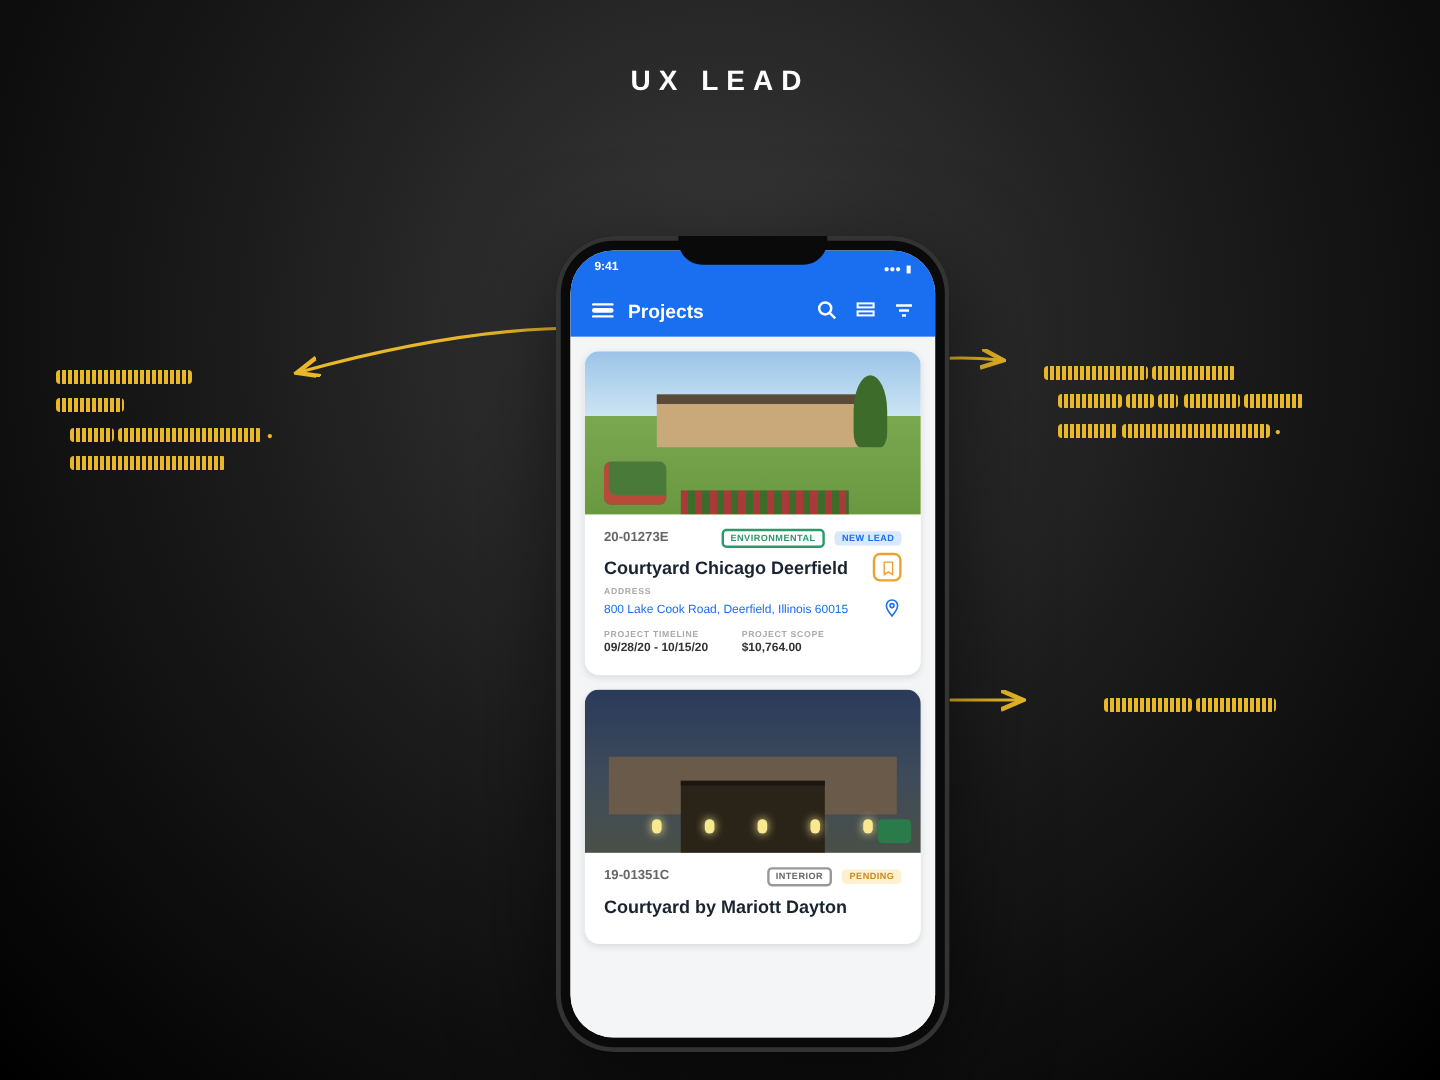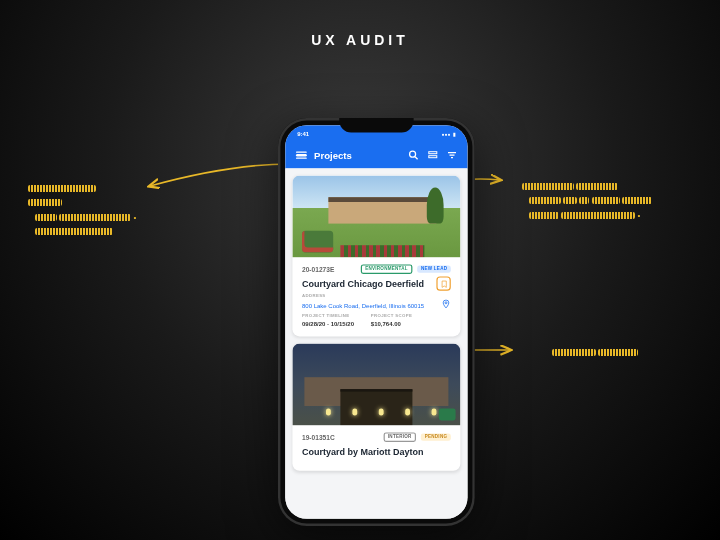--- a/index.html
+++ b/index.html
@@ -165,21 +165,21 @@
   .squig { display:inline-block; background: repeating-linear-gradient(90deg, #e8b828 0 2px, transparent 2px 3px); height:7px; border-radius:2px;}
   .anno-left { left:28px; top:182px; width:150px; text-align:left;}
   .anno-tr { right:28px; top:180px; width:170px; text-align:left;}
   .anno-r { right:58px; top:346px; width:110px;}
 
   svg.arrow { position:absolute; overflow:visible; pointer-events:none;}
 </style>
 </head>
 <body>
 
-<div class="slide-title">UX AUDIT</div>
+<div class="slide-title">UX LEAD</div>
 
 <div class="anno anno-left">
   <span class="squig" style="width:68px"></span><br>
   <span class="squig" style="width:34px"></span><br>
   &nbsp;&nbsp;&nbsp;<span class="squig" style="width:22px"></span> <span class="squig" style="width:72px"></span> <span style="color:#e8b828">•</span><br>
   &nbsp;&nbsp;&nbsp;<span class="squig" style="width:78px"></span>
 </div>
 <div class="anno anno-tr">
   <span class="squig" style="width:52px"></span> <span class="squig" style="width:42px"></span><br>
   &nbsp;&nbsp;&nbsp;<span class="squig" style="width:32px"></span> <span class="squig" style="width:14px"></span> <span class="squig" style="width:10px"></span> <span class="squig" style="width:28px"></span> <span class="squig" style="width:30px"></span><br>

